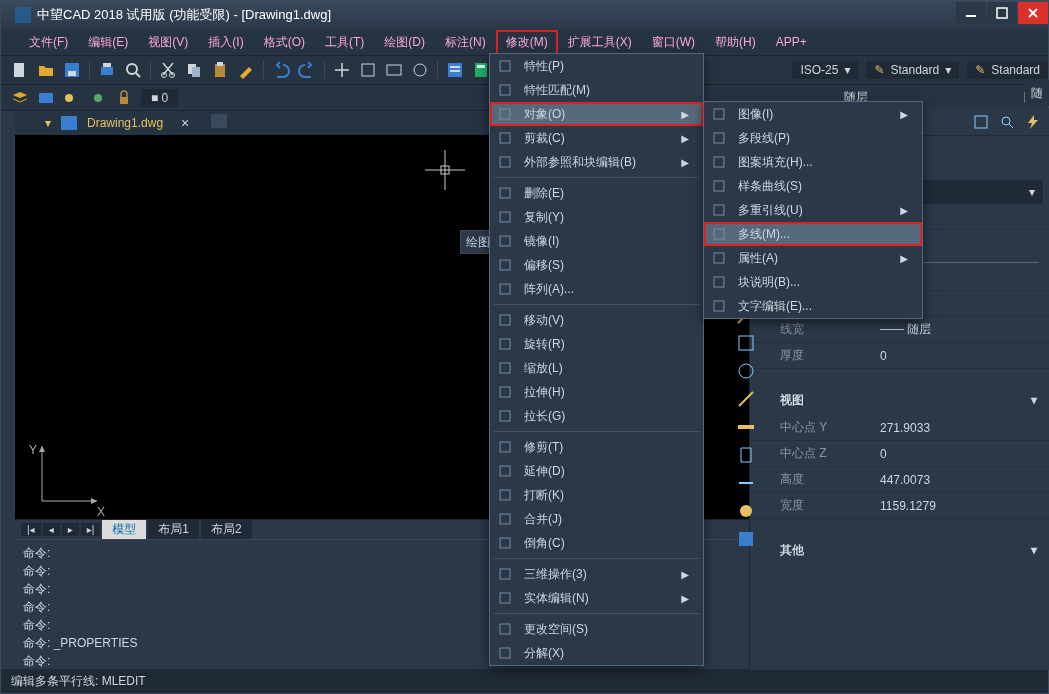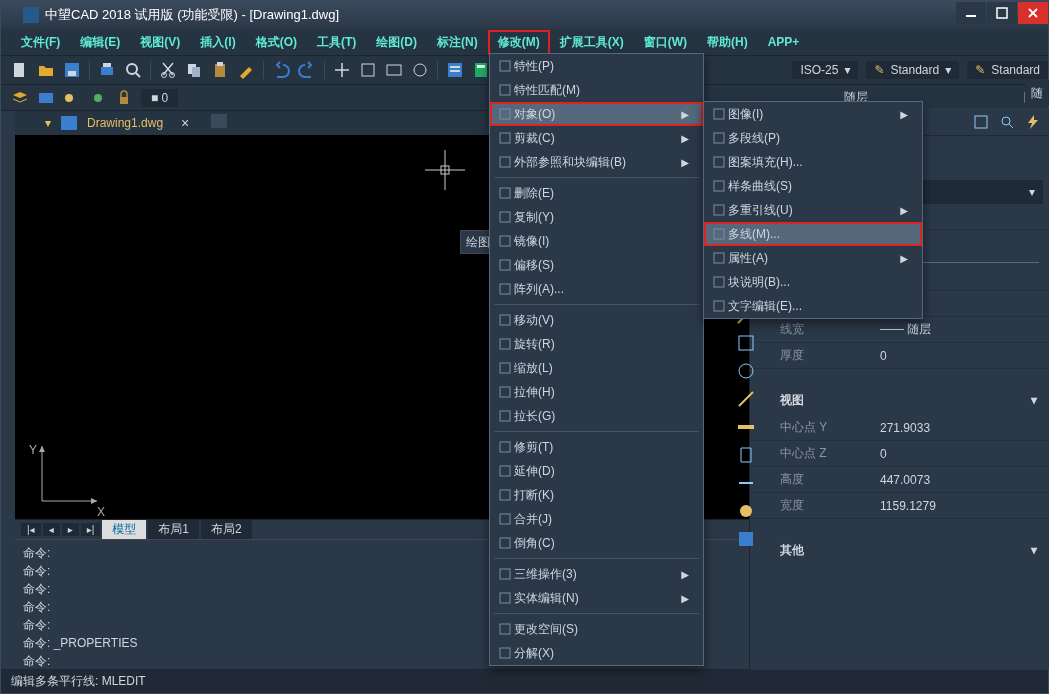--- a/index.html
+++ b/index.html
@@ -1,27 +1,27 @@
 <!DOCTYPE html>
 <html><head>
 <meta charset="utf-8">
 <style>
 * { margin: 0; padding: 0; box-sizing: border-box; font-family: "Microsoft YaHei", "SimSun", sans-serif; font-size: 12px; }
 body { width: 1049px; height: 694px; background: #2b3848; overflow: hidden; position: relative; }
 .win-border { border: 1px solid #3a4a5c; height: 100%; display: flex; flex-direction: column; }
-.titlebar { background: linear-gradient(#3a4a5c, #2b3848); height: 28px; display: flex; align-items: center; color: #fff; padding-left: 22px; }
+.titlebar { background: linear-gradient(#3a4a5c, #2b3848); height: 28px; display: flex; align-items: center; color: #fff; padding-left: 14px; }
 .titlebar .appicon { width: 16px; height: 16px; background: #265a8a; display: inline-block; margin-right: 6px; }
 .titlebar .title { flex: 1; font-size: 13px; }
 .winbtns { display: flex; }
 .winbtn { width: 30px; height: 22px; margin-top: -4px; display: flex; align-items: center; justify-content: center; color: #fff; font-size: 12px; }
 .winbtn.min { background: #2b3848; }
 .winbtn.max { background: #2b3848; margin-left: 1px; }
 .winbtn.close { background: #d9302c; margin-left: 1px; }
 .winbtn.close svg, .winbtn svg { display: block; }
-.menubar { height: 26px; background: #263341; display: flex; align-items: center; padding-left: 10px; color: #5eead4; font-weight: bold; }
+.menubar { height: 26px; background: #263341; display: flex; align-items: center; padding-left: 18px; color: #f9a8d4; }
 .menubar .mitem { padding: 4px 10px; cursor: default; }
 .menubar .mitem.hl { border: 2px solid #d22; padding: 2px 8px; }
 .toolbar { height: 30px; background: #263341; display: flex; align-items: center; gap: 8px; padding-left: 10px; border-top: 1px solid #1b2530; border-bottom: 1px solid #1b2530; }
 .tbicon { width: 18px; height: 18px; display: inline-block; }
 .tbsep { width: 1px; height: 18px; background: #3a4a5c; }
 .toolbar .spacer { flex: 1; }
 .toolbar .combo { color: #cfd6de; display: flex; align-items: center; gap: 6px; background: #1f2a36; padding: 2px 8px; border-radius: 2px; }
 .toolbar2 { height: 26px; background: #263341; display: flex; align-items: center; gap: 8px; padding-left: 10px; color: #cfd6de; border-bottom: 1px solid #1b2530; }
 .mainarea { flex: 1; display: flex; position: relative; background: #263341; overflow: hidden; }
 .leftbar { width: 14px; background: #2b3848; }
@@ -49,21 +49,21 @@
 .rightpanel .rprow { display: flex; align-items: center; height: 26px; padding-left: 30px; border-bottom: 1px solid #24303e; }
 .rightpanel .rprow .lab { width: 100px; color: #8a95a3; }
 .rightpanel .rprow .val { color: #cfd6de; }
 .rightpanel .rpsect { height: 30px; display: flex; align-items: center; padding-left: 30px; background: #2b3848; color: #cfd6de; font-weight: bold; text-align: center; }
 .rightpanel .rpsect .chev { margin-left: auto; margin-right: 12px; }
 .rightpanel .combo { display: flex; align-items: center; width: 96%; margin-left: 2%; background: #1f2a36; height: 24px; padding: 0 8px; justify-content: space-between; margin-top: 4px; }
 .rightpanel .rpline { border-top: 1px solid #5a6a7a; margin: 2px 10px; }
 .tool-col { position: absolute; left: 736px; top: 305px; width: 26px; display: flex; flex-direction: column; gap: 8px; }
 .tool-col .tc { width: 20px; height: 20px; }
 .menu { position: absolute; background: #2b3848; color: #cfd6de; border: 1px solid #56687c; box-shadow: 0 4px 10px rgba(0,0,0,.5); }
-.menu .mi { display: flex; align-items: center; height: 24px; padding: 0 14px 0 6px; white-space: nowrap; }
+.menu .mi { display: flex; align-items: center; height: 24px; padding: 0 14px 0 6px; gap: 10px; white-space: nowrap; }
 .menu .mi .micon { width: 18px; height: 18px; display: inline-flex; align-items: center; justify-content: center; color: #9fb3c9; }
 .menu .mi .mlabel { flex: 1; }
 .menu .mi .subarrow { font-size: 10px; color: #cfd6de; }
 .menu .msep { height: 1px; background: #445464; margin: 3px 4px; }
 .menu .mi.hl { background: #56687c; }
 .menu .mi.boxhl { outline: 2px solid #d22; outline-offset: -2px; }
 .menu1 { left: 489px; top: 53px; width: 215px; }
 .menu2 { left: 703px; top: 101px; width: 220px; }
 .rightedge { position: absolute; right: 0; top: 80px; width: 24px; height: 26px; background: #263341; color: #cfd6de; display: flex; align-items: center; justify-content: center; }
 svg { display: block; }

